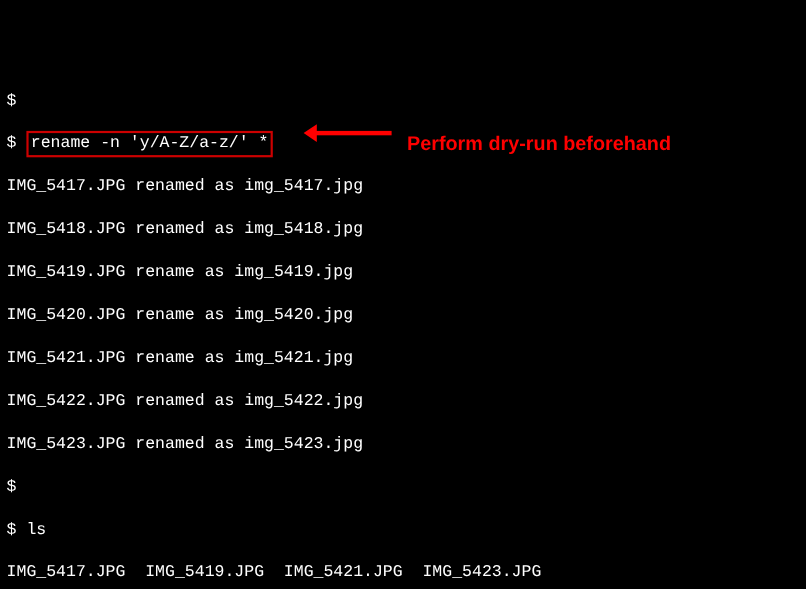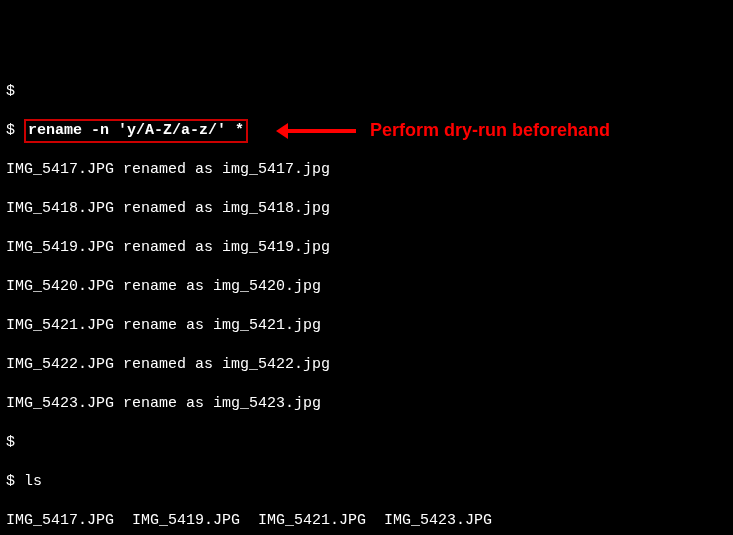--- a/index.html
+++ b/index.html
@@ -15,30 +15,28 @@
       overflow: hidden;
       white-space: pre;
     }
     .line { display: block; position: relative; }
     .prompt { color: #fff; }
     .cmd-box {
       display: inline-block;
       border: 2px solid #c00;
       padding: 0 2px;
       margin: -2px 0;
-      font-weight: bold;
     }
     .annotation {
       position: absolute;
       color: #ff0000;
       font-weight: bold;
       font-family: Arial, Helvetica, sans-serif;
       font-size: 18px;
       display: flex;
-      align-items: center;
       left: 280px;
       top: -2px;
     }
     .arrow {
       display: inline-block;
       width: 70px;
       height: 4px;
       background: #ff0000;
       position: relative;
       margin-right: 14px;
@@ -55,25 +53,25 @@
   </style>
 </head>
 <body>
 
 
 
 <span class="line"><span class="prompt">$</span></span>
 <span class="line"><span class="prompt">$ </span><span class="cmd-box">rename -n 'y/A-Z/a-z/' *</span><span class="annotation"><span class="arrow"></span><span>Perform dry-run beforehand</span></span></span>
 <span class="line">IMG_5417.JPG renamed as img_5417.jpg</span>
 <span class="line">IMG_5418.JPG renamed as img_5418.jpg</span>
-<span class="line">IMG_5419.JPG renamed as img_5419.jpg</span>
+<span class="line">IMG_5419.JPG rename as img_5419.jpg</span>
 <span class="line">IMG_5420.JPG rename as img_5420.jpg</span>
 <span class="line">IMG_5421.JPG rename as img_5421.jpg</span>
 <span class="line">IMG_5422.JPG renamed as img_5422.jpg</span>
-<span class="line">IMG_5423.JPG rename as img_5423.jpg</span>
+<span class="line">IMG_5423.JPG renamed as img_5423.jpg</span>
 <span class="line"><span class="prompt">$</span></span>
 <span class="line"><span class="prompt">$ </span><span>ls</span></span>
 <span class="line">IMG_5417.JPG  IMG_5419.JPG  IMG_5421.JPG  IMG_5423.JPG</span>
 
 
 
 
 
 
 

